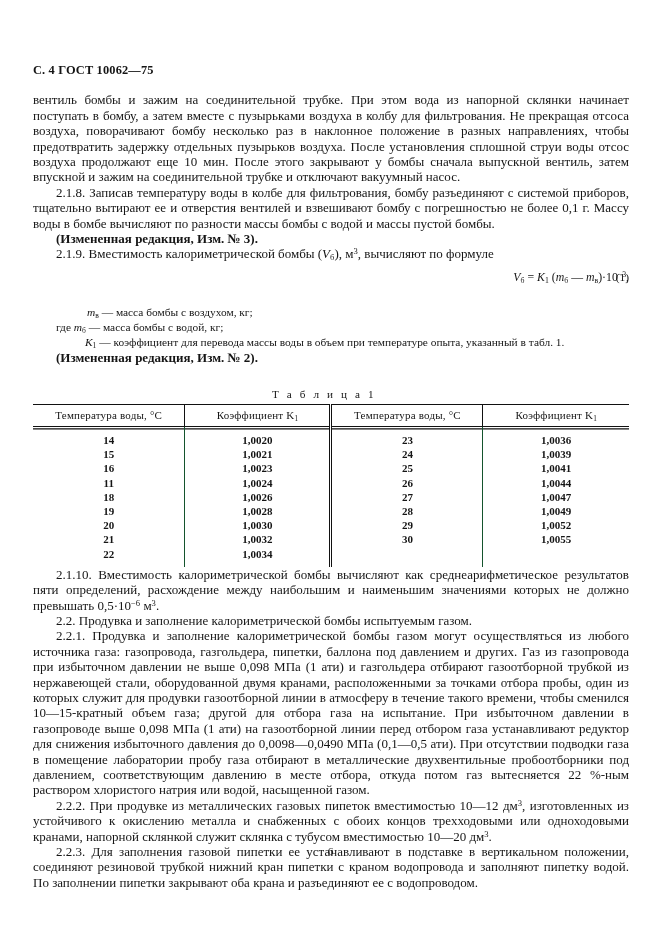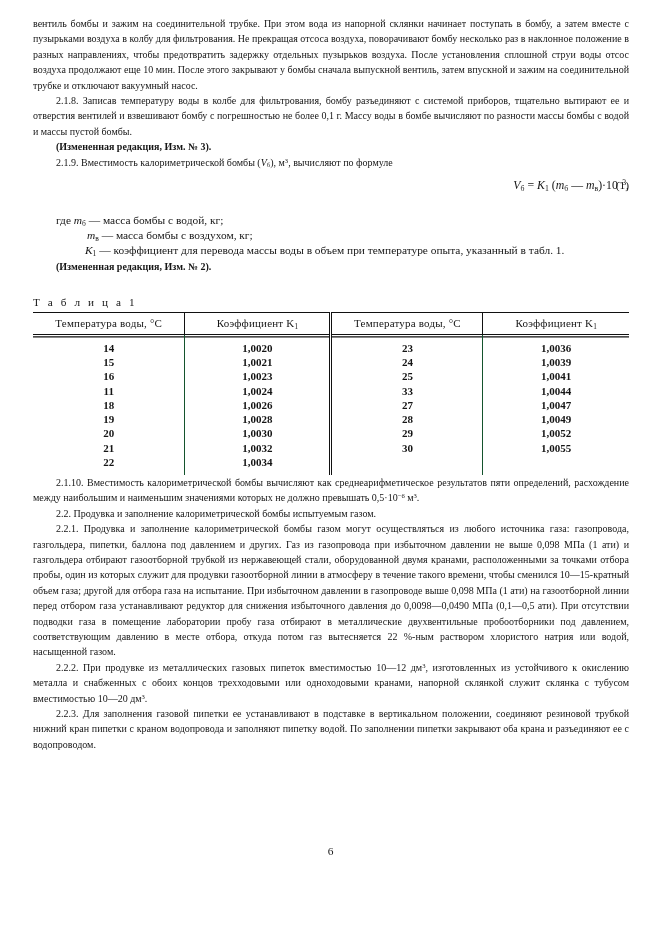--- a/index.html
+++ b/index.html
@@ -25,21 +25,21 @@
   }
   .running-head {
     margin-top: 64px;
     font-size: 12.4px;
     font-weight: bold;
     letter-spacing: 0.15px;
     line-height: 1;
   }
   p.body-par {
     margin: 0;
-    font-size: 10px;
+    font-size: 13px;
     line-height: 15.4px;
     text-align: justify;
     text-justify: inter-word;
     hyphens: manual;
   }
   p.first-par {
     margin-top: 16px;
   }
   p.indent {
     text-indent: 23px;
@@ -77,21 +77,21 @@
   }
   .gde-line.hang2 {
     text-indent: 0;
     padding-left: 52px;
   }
 
   
   .table-caption {
     margin-top: 22px;
     margin-bottom: 4px;
-    text-align: left;
+    text-align: center;
     font-size: 11.2px;
     letter-spacing: 2.6px;
     padding-right: 14px;
   }
   table.coef-table {
     width: 100%;
     border-collapse: collapse;
     table-layout: fixed;
     font-size: 11px;
   }
@@ -130,37 +130,38 @@
     text-align: center;
     font-size: 11.4px;
   }
 </style>
 </head>
 <body>
 
 <div class="page">
   <div class="content">
 
+    <div class="running-head">С. 4 ГОСТ 10062—75</div>
 
     <p class="body-par first-par">вентиль бомбы и зажим на соединительной трубке. При этом вода из напорной склянки начинает поступать в бомбу, а затем вместе с пузырьками воздуха в колбу для фильтрования. Не прекращая отсоса воздуха, поворачивают бомбу несколько раз в наклонное положение в разных направлениях, чтобы предотвратить задержку отдельных пузырьков воздуха. После установления сплошной струи воды отсос воздуха продолжают еще 10 мин. После этого закрывают у бомбы сначала выпускной вентиль, затем впускной и зажим на соединительной трубке и отключают вакуумный насос.</p>
 
     <p class="body-par indent">2.1.8. Записав температуру воды в колбе для фильтрования, бомбу разъединяют с системой приборов, тщательно вытирают ее и отверстия вентилей и взвешивают бомбу с погрешностью не более 0,1 г. Массу воды в бомбе вычисляют по разности массы бомбы с водой и массы пустой бомбы.</p>
 
     <p class="body-par bold-note">(Измененная редакция, Изм. № 3).</p>
 
     <p class="body-par indent"><span>2.1.9. Вместимость калориметрической бомбы (</span><span class="ital">V</span><sub>б</sub><span>), м</span><sup>3</sup><span>, вычисляют по формуле</span></p>
 
     <div class="formula-row">
       <span class="ital">V</span><sub>б</sub><span> = </span><span class="ital">K</span><sub>1</sub><span> (</span><span class="ital">m</span><sub>б</sub><span> — </span><span class="ital">m</span><sub>в</sub><span>)·10</span><sup>−3</sup><span>,</span>
       <span class="eqno">(1)</span>
     </div>
 
+    <p class="gde-line hang"><span class="ital">m</span><sub>в</sub><span> — масса бомбы с воздухом, кг;</span></p>
+
     <p class="gde-line"><span>где </span><span class="ital">m</span><sub>б</sub><span> — масса бомбы с водой, кг;</span></p>
-
-    <p class="gde-line hang"><span class="ital">m</span><sub>в</sub><span> — масса бомбы с воздухом, кг;</span></p>
 
     <p class="gde-line hang2"><span class="ital">K</span><sub>1</sub><span> — коэффициент для перевода массы воды в объем при температуре опыта, указанный в табл. 1.</span></p>
 
     <p class="body-par bold-note">(Измененная редакция, Изм. № 2).</p>
 
     <div class="table-caption">Т а б л и ц а  1</div>
 
     <table class="coef-table">
       <colgroup>
         <col style="width:25.5%">
@@ -202,21 +203,21 @@
                 <div>1,0030</div>
                 <div>1,0032</div>
                 <div>1,0034</div>
               </div>
             </td>
           <td class="sep-double">
               <div class="cellstack">
                 <div>23</div>
                 <div>24</div>
                 <div>25</div>
-                <div>33</div>
+                <div>26</div>
                 <div>27</div>
                 <div>28</div>
                 <div>29</div>
                 <div>30</div>
               </div>
             </td>
           <td class="sep-single">
               <div class="cellstack">
                 <div>1,0036</div>
                 <div>1,0039</div>

